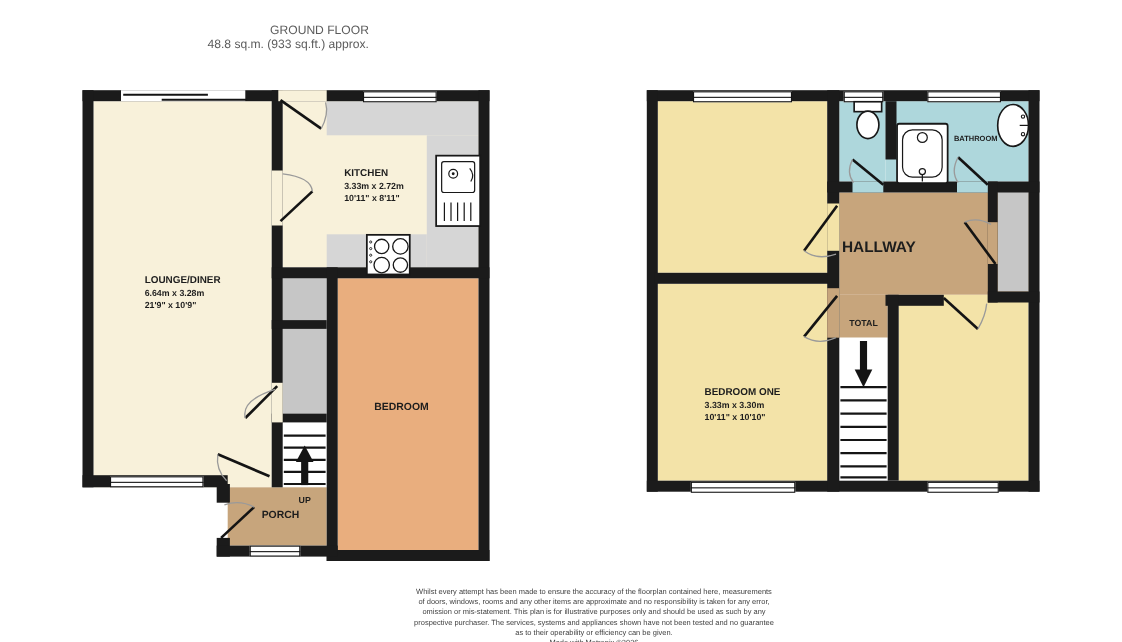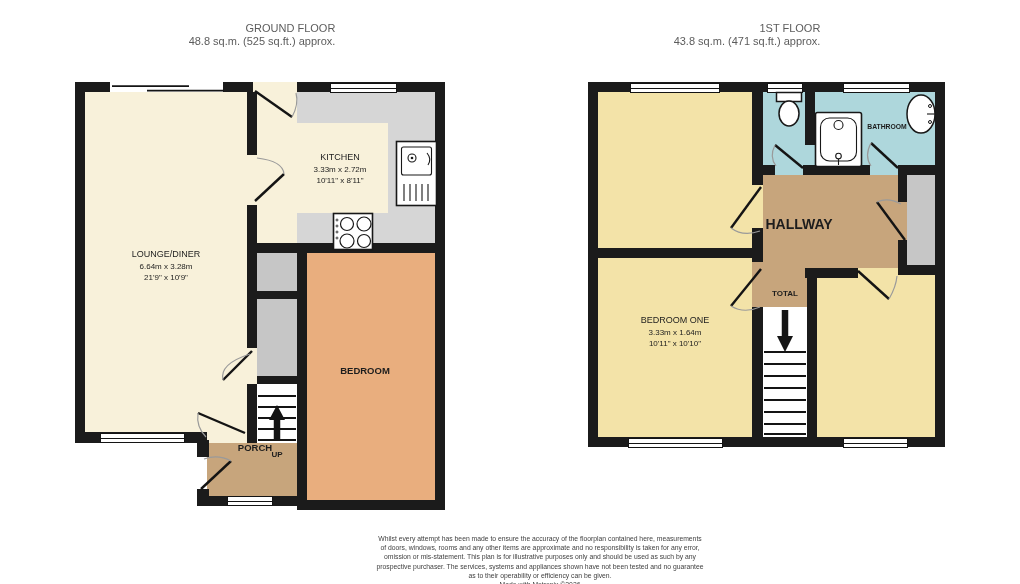--- a/index.html
+++ b/index.html
@@ -6,42 +6,38 @@
   #canvas{position:relative;width:1020px;height:584px;background:#fff;overflow:hidden;
           font-family:"Liberation Sans","DejaVu Sans",sans-serif;}
   .floor{position:absolute;}
   .wall{position:absolute;background:var(--wall,#1b1b1b);}
   .gap{position:absolute;}
   .win{position:absolute;background:#fff;border:1.6px solid #141414;box-sizing:border-box;}
   .win .mull{position:absolute;left:-1px;right:-1px;top:50%;height:1.4px;background:#141414;}
   svg.overlay{position:absolute;left:0;top:0;pointer-events:none;}
   .ftitle{position:absolute;transform:translateX(-50%);text-align:right;
           color:var(--title-text,#5c5c5c);font-size:11px;line-height:13px;white-space:nowrap;}
-  .rl{position:absolute;transform:translateX(-50%);text-align:center;
-      color:var(--label-text,#1d1d1d);font-weight:normal;white-space:nowrap;}
+  .rl{position:absolute;transform:translateX(-50%);
+      color:var(--label-text,#1d1d1d);font-weight:bold;white-space:nowrap;}
   .rl .nm{font-size:9px;line-height:11.5px;}
   .rl .dm{font-size:8px;line-height:11.5px;}
   .rl1{position:absolute;transform:translateX(-50%);text-align:center;
        color:var(--label-text,#1d1d1d);font-weight:bold;white-space:nowrap;}
   .total{position:absolute;transform:translateX(-50%);font-size:10px;color:#4f4f4f;white-space:nowrap;}
   .disc{position:absolute;transform:translateX(-50%);text-align:center;font-size:6.8px;
         line-height:9.2px;color:#3f3f3f;white-space:nowrap;}
 </style>
 </head>
 <body>
 
 <div id="canvas">
 
   <div class="ftitle" style="left:262px;top:22px">
     <div>GROUND FLOOR</div>
-    <div>48.8 sq.m. (525 sq.ft.) approx.</div>
-  </div>
-  <div class="ftitle" style="left:747px;top:22px">
-    <div>1ST FLOOR</div>
-    <div>43.8 sq.m. (471 sq.ft.) approx.</div>
+    <div>48.8 sq.m. (933 sq.ft.) approx.</div>
   </div>
 
   <div class="floor" style="left:85px;top:92px;width:162px;height:351px;background:var(--floor-cream)"></div>
   <div class="floor" style="left:257px;top:92px;width:178px;height:151px;background:var(--floor-cream)"></div>
   <div class="floor" style="left:297px;top:92px;width:138px;height:31px;background:var(--counter-gray)"></div>
   <div class="floor" style="left:388px;top:123px;width:47px;height:120px;background:var(--counter-gray)"></div>
   <div class="floor" style="left:297px;top:213px;width:91px;height:30px;background:var(--counter-gray)"></div>
   <div class="floor" style="left:307px;top:253px;width:128px;height:247px;background:var(--floor-garage)"></div>
   <div class="floor" style="left:257px;top:253px;width:40px;height:38px;background:var(--cupboard-gray)"></div>
   <div class="floor" style="left:257px;top:299px;width:40px;height:77px;background:var(--cupboard-gray)"></div>
@@ -228,26 +224,26 @@
     <div class="nm">LOUNGE/DINER</div>
     <div class="dm">6.64m x 3.28m</div>
     <div class="dm">21'9" x 10'9"</div>
   </div>
   <div class="rl" style="left:340px;top:152px">
     <div class="nm">KITCHEN</div>
     <div class="dm">3.33m x 2.72m</div>
     <div class="dm">10'11" x 8'11"</div>
   </div>
   <div class="rl1" style="left:365px;top:365px;font-size:9.5px">BEDROOM</div>
-  <div class="rl1" style="left:255px;top:442px;font-size:9.5px">PORCH</div>
+  <div class="rl1" style="left:255px;top:463px;font-size:9.5px">PORCH</div>
   <div class="rl1" style="left:277px;top:450px;font-size:8px">UP</div>
 
-  <div class="rl" style="left:675px;top:315px">
+  <div class="rl" style="left:675px;top:351px">
     <div class="nm">BEDROOM ONE</div>
-    <div class="dm">3.33m x 1.64m</div>
+    <div class="dm">3.33m x 3.30m</div>
     <div class="dm">10'11" x 10'10"</div>
   </div>
   <div class="rl1" style="left:887px;top:123px;font-size:6.8px">BATHROOM</div>
   <div class="rl1" style="left:799px;top:216px;font-size:14px">HALLWAY</div>
   <div class="rl1" style="left:785px;top:289px;font-size:8px">TOTAL</div>
 
   <div class="disc" style="left:540px;top:534px">
     <div>Whilst every attempt has been made to ensure the accuracy of the floorplan contained here, measurements</div>
     <div>of doors, windows, rooms and any other items are approximate and no responsibility is taken for any error,</div>
     <div>omission or mis-statement. This plan is for illustrative purposes only and should be used as such by any</div>

